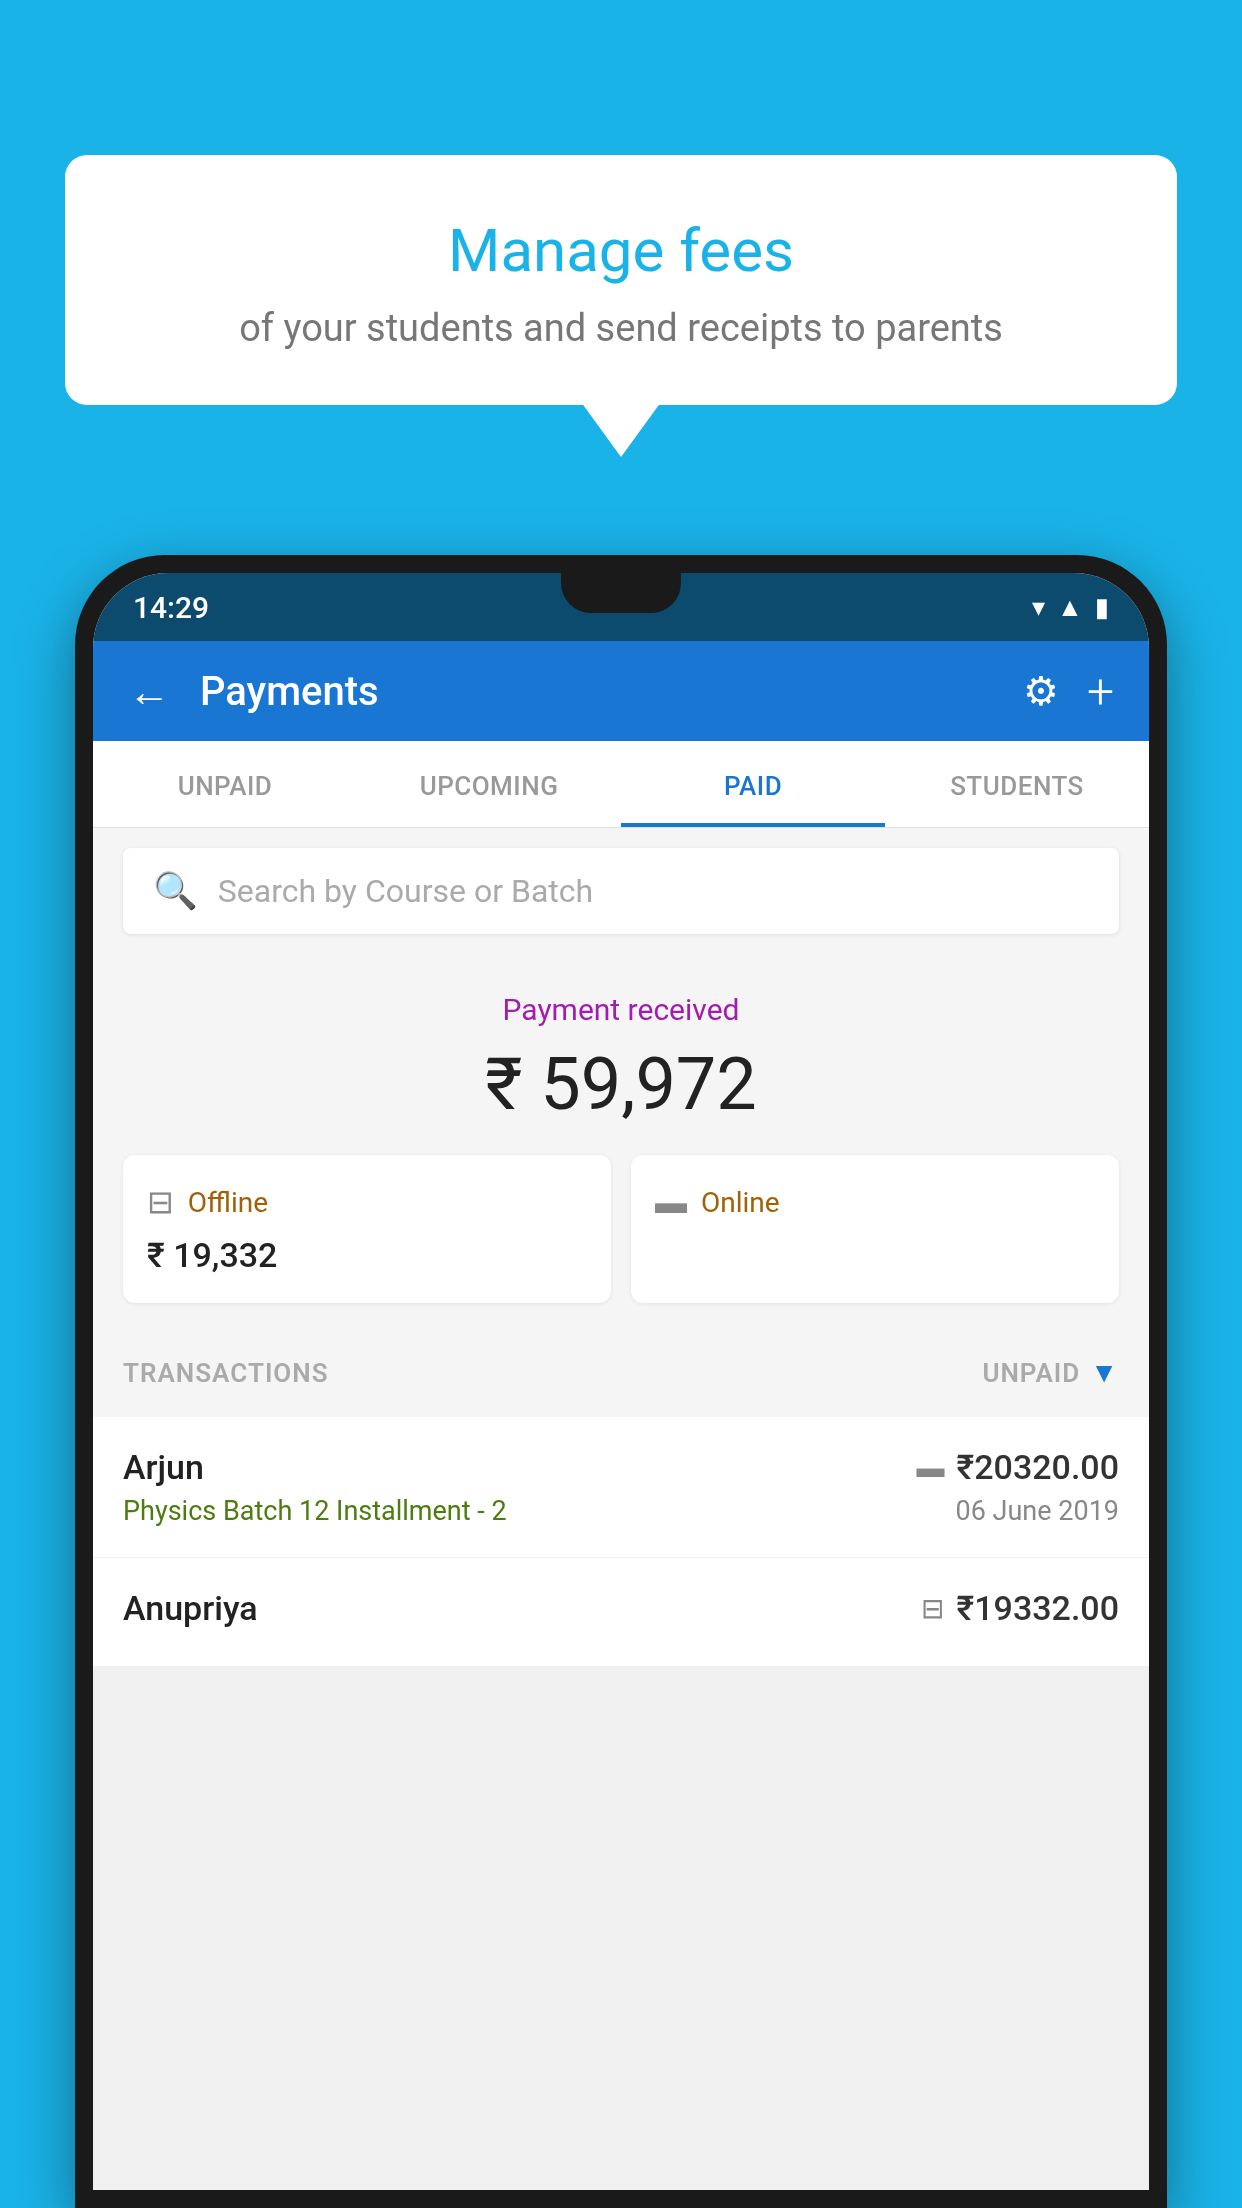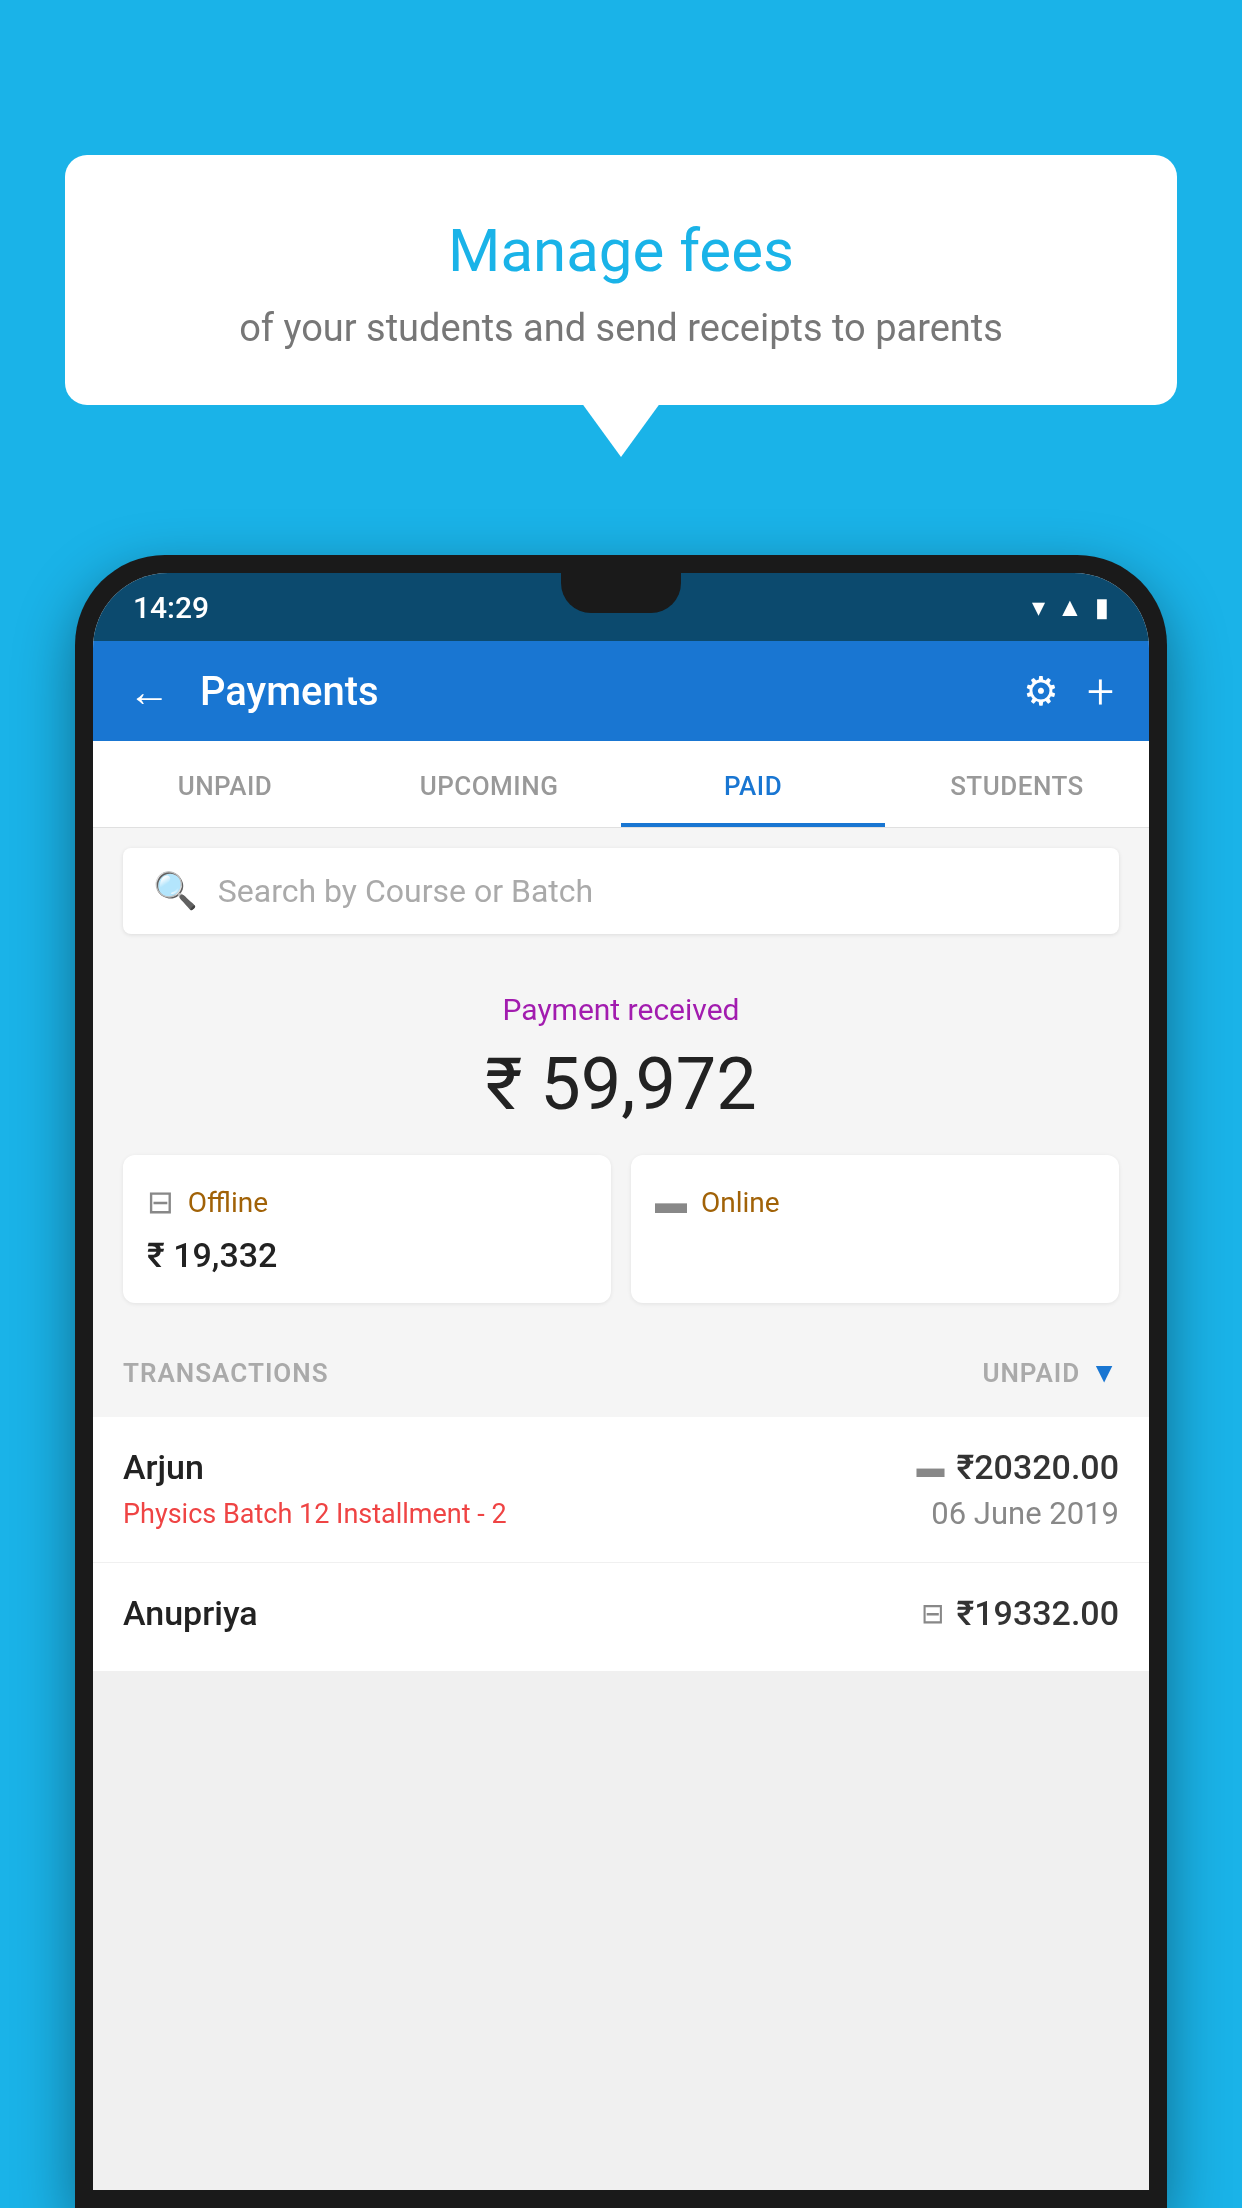--- a/index.html
+++ b/index.html
@@ -341,27 +341,27 @@
       font-weight: 500;
     }
 
     .transaction-row2 {
       display: flex;
       align-items: center;
       justify-content: space-between;
     }
 
     .transaction-course {
-      color: #ef4444;
+      color: #4d7c0f;
       font-size: 27px;
     }
 
     .transaction-date {
       color: #888;
-      font-size: 31px;
+      font-size: 27px;
     }
 
     
     .gear-icon::before {
       content: '⚙';
     }
 
     .plus-icon::before {
       content: '+';
       font-size: 48px;

